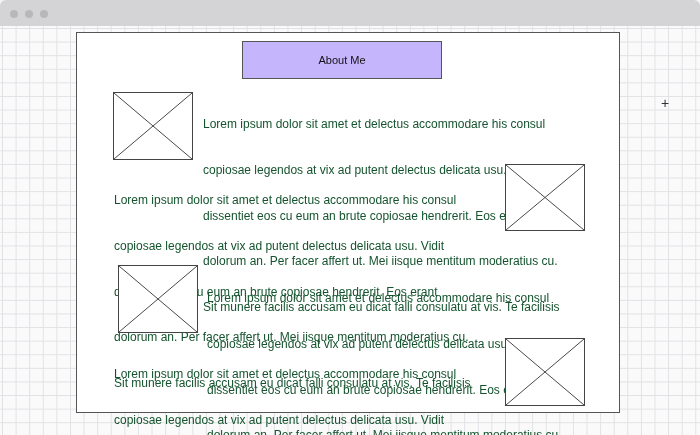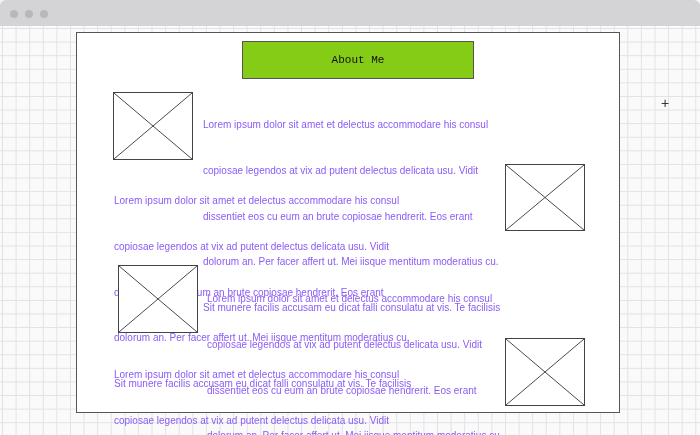--- a/index.html
+++ b/index.html
@@ -6,24 +6,24 @@
   body { width:700px; height:435px; overflow:hidden; position:relative; background:#f4f4f5; font-family:"Liberation Sans", sans-serif; }
   .titlebar { position:absolute; left:0; top:0; width:700px; height:26px; background:#d4d4d6; border-radius:6px 6px 0 0; }
   .dot { position:absolute; top:10px; width:8px; height:8px; border-radius:50%; background:#b8b8bb; }
   .canvas { position:absolute; left:0; top:26px; width:700px; height:409px;
     background-color:#fafafb;
     background-image:
       linear-gradient(to right, #e2e2e6 1px, transparent 1px),
       linear-gradient(to bottom, #e2e2e6 1px, transparent 1px);
     background-size:13.6px 13.6px; background-position:2px 2px; }
   .frame { position:absolute; left:76px; top:32px; width:544px; height:381px; background:#ffffff; border:1px solid #555; box-sizing:border-box; }
-  .title-box { position:absolute; left:242px; top:41px; width:232px; height:38px; border:1px solid #555; box-sizing:border-box; background:#84cc16; display:flex; align-items:center; justify-content:center; font-size:11px; color:#111;font-family:Liberation Mono, monospace; }
+  .title-box { position:absolute; left:242px; top:41px; width:200px; height:38px; border:1px solid #555; box-sizing:border-box; background:#c4b5fd; display:flex; align-items:center; justify-content:center; font-size:11px; color:#111; }
   .img-ph { position:absolute; border:1px solid #444; box-sizing:border-box; background:#fff; }
   .img-ph svg { position:absolute; left:0; top:0; width:100%; height:100%; }
-  .para { position:absolute; font-size:10px; line-height:15.2px; color:#8b5cf6; white-space:pre; }
+  .para { position:absolute; font-size:12px; line-height:15.2px; color:#14532d; white-space:pre; }
   .plus { position:absolute; left:661px; top:96px; font-size:14px; color:#333; line-height:14px; }
 </style>
 </head>
 <body>
 
 <div class="titlebar">
   <span class="dot" style="left:10px"></span>
   <span class="dot" style="left:25px"></span>
   <span class="dot" style="left:40px"></span>
 </div>

